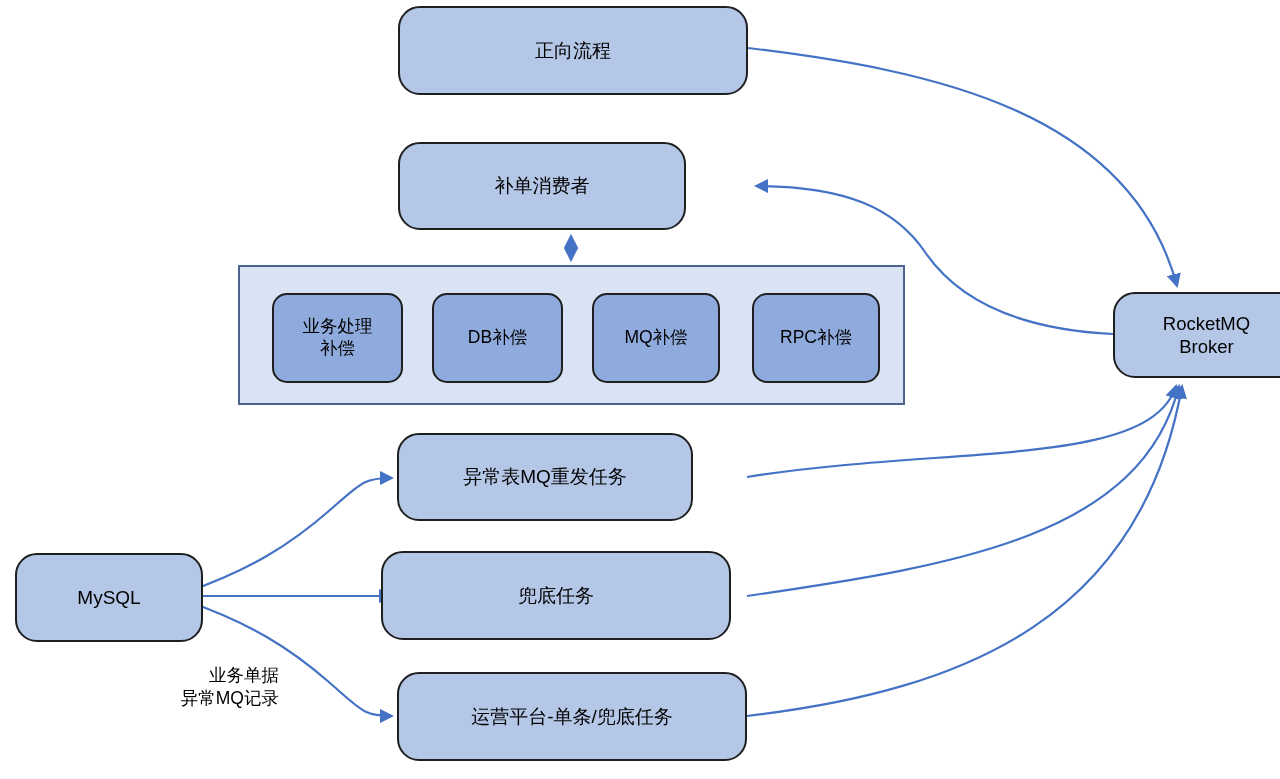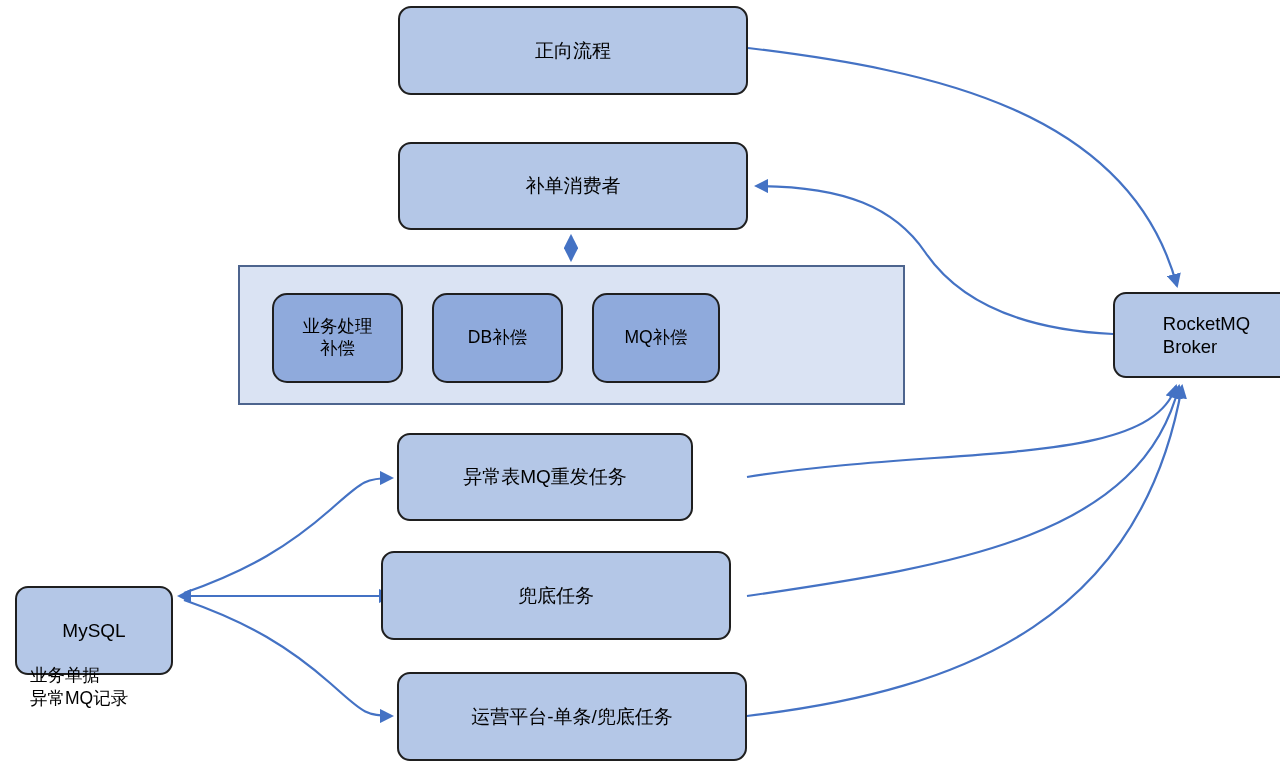--- a/index.html
+++ b/index.html
@@ -31,24 +31,25 @@
     pointer-events: none;
   }
   .connector { stroke: var(--arrow); stroke-width: 2.2; fill: none; }
   .arrowhead { fill: var(--arrow); }
 
   .node {
     position: absolute;
     z-index: 2;
     background: var(--node-fill);
     border: 2.5px solid var(--node-border);
-    border-radius: 13px;
+    border-radius: 22px;
     display: flex;
     align-items: center;
     justify-content: center;
+    text-align: center;
     font-size: 19px;
     line-height: 1.25;
     white-space: pre-line;
     color: var(--text);
   }
 
   .group-box {
     position: absolute;
     z-index: 2;
     background: var(--group-fill);
@@ -75,32 +76,32 @@
     position: absolute;
     z-index: 2;
     font-size: 17.5px;
     line-height: 1.32;
     white-space: pre-line;
     color: var(--text);
   }
 
   
   .node-forward   { left: 398px; top: 6px;   width: 350px; height: 89px; }
-  .node-consumer  { left: 398px; top: 142px; width: 350px; height: 88px; }
+  .node-consumer  { left: 398px; top: 142px; width: 288px; height: 88px; }
   .group-comp     { left: 238px; top: 265px; width: 667px; height: 140px; }
   .inner-1 { left: 32px;  top: 26px; width: 131px; height: 90px; }
   .inner-2 { left: 192px; top: 26px; width: 131px; height: 90px; }
   .inner-3 { left: 352px; top: 26px; width: 128px; height: 90px; }
   .inner-4 { left: 512px; top: 26px; width: 128px; height: 90px; }
   .node-broker    { left: 1113px; top: 292px; width: 187px; height: 86px; font-size: 18.5px; }
-  .node-mysql     { left: 15px;  top: 586px; width: 158px; height: 89px; }
+  .node-mysql     { left: 15px;  top: 553px; width: 188px; height: 89px; }
   .node-task1     { left: 397px; top: 433px; width: 296px; height: 88px; }
   .node-task2     { left: 381px; top: 551px; width: 350px; height: 89px; }
   .node-task3     { left: 397px; top: 672px; width: 350px; height: 89px; }
-  .caption-mysql  { left: 30px;  top: 664px; width: 220px; }
+  .caption-mysql  { left: 59px;  top: 664px; width: 220px; text-align: right; }
 </style>
 </head>
 <body>
 
 <div class="canvas">
 
   <svg class="connector-layer" viewBox="0 0 1280 779" xmlns="http://www.w3.org/2000/svg">
     <defs>
       <marker id="arr" viewBox="0 0 10 10" refX="8.5" refY="5" markerWidth="6.5" markerHeight="6.5" orient="auto-start-reverse">
         <path class="arrowhead" d="M0,0 L10,5 L0,10 z"></path>
@@ -128,20 +129,21 @@
 
   <div class="node node-forward">正向流程</div>
 
   <div class="node node-consumer">补单消费者</div>
 
   <div class="group-box group-comp">
     <div class="inner-node inner-1">业务处理
 补偿</div>
     <div class="inner-node inner-2">DB补偿</div>
     <div class="inner-node inner-3">MQ补偿</div>
+    <div class="inner-node inner-4">RPC补偿</div>
   </div>
 
   <div class="node node-broker">RocketMQ
 Broker</div>
 
   <div class="node node-mysql">MySQL</div>
 
   <div class="node node-task1">异常表MQ重发任务</div>
 
   <div class="node node-task2">兜底任务</div>

